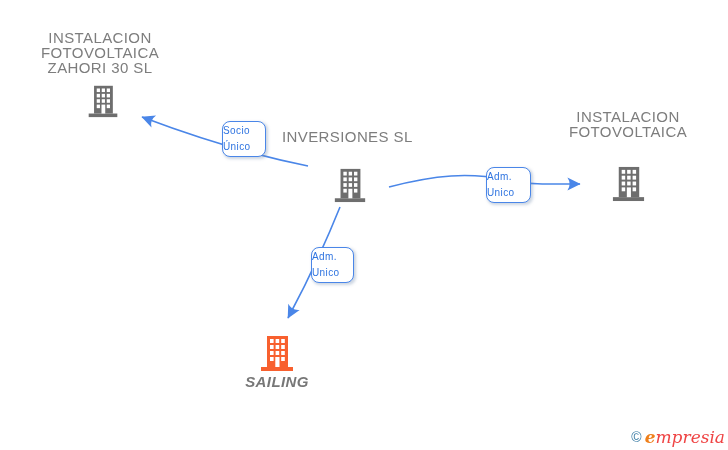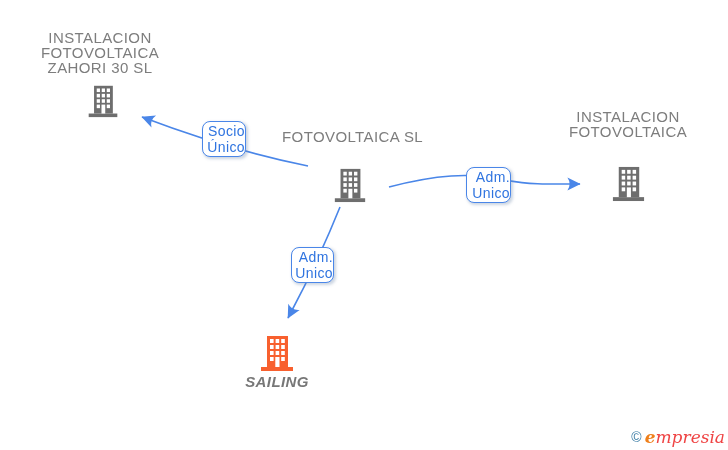--- a/index.html
+++ b/index.html
@@ -22,25 +22,26 @@
   }
   .node-label.bold{font-weight:bold;color:#777;font-style:italic;}
   .building{position:absolute;display:block;}
   .edge-label{
     position:absolute;
     background:#fff;
     border:1.5px solid #4a86e8;
     border-radius:8px;
     box-shadow:1.5px 1.5px 3px rgba(110,135,170,.35);
     color:#2f74e0;
-    font-size:14px;line-height:16px;
+    font-size:10px;line-height:16px;
     letter-spacing:.4px;
-    text-align:right;
+    text-align:left;
     display:flex;flex-direction:column;justify-content:center;
     box-sizing:border-box;
+    margin-left:20px;
   }
   .footer-logo{
     position:absolute;right:3px;bottom:3px;
     font-family:"DejaVu Serif","Liberation Serif",serif;
     font-style:italic;font-size:17px;line-height:20px;
     white-space:nowrap;cursor:pointer;
   }
   .footer-logo .copy{
     font-family:"Liberation Sans",sans-serif;
     font-style:normal;font-size:14px;color:#3a7ca5;
@@ -86,21 +87,21 @@
           <rect x="23.2" y="17" width="3.6" height="4"></rect>
         <rect x="12" y="23" width="3.6" height="4"></rect>
           <rect x="23.2" y="23" width="3.6" height="4"></rect>
         <rect x="17.3" y="23" width="4.2" height="10"></rect>
       </g>
     </svg>
   </div>
 
   <div class="node">
     <div class="node-label" style="left:282px;top:129px;width:130px;position:fixed;">
-      <div>FOTOVOLTAICA SL</div>
+      <div>INVERSIONES SL</div>
     </div>
     <svg class="building" style="left:332px;top:167px;position:fixed;" width="36" height="36" viewBox="0 0 38 38">
       <rect x="3" y="33" width="32" height="4" fill="#6e6e6e"></rect>
       <rect x="9" y="2" width="21" height="31" fill="#6e6e6e"></rect>
       <g fill="#ffffff">
         <rect x="12" y="5" width="3.6" height="4"></rect>
           <rect x="17.6" y="5" width="3.6" height="4"></rect>
           <rect x="23.2" y="5" width="3.6" height="4"></rect>
         <rect x="12" y="11" width="3.6" height="4"></rect>
           <rect x="17.6" y="11" width="3.6" height="4"></rect>

